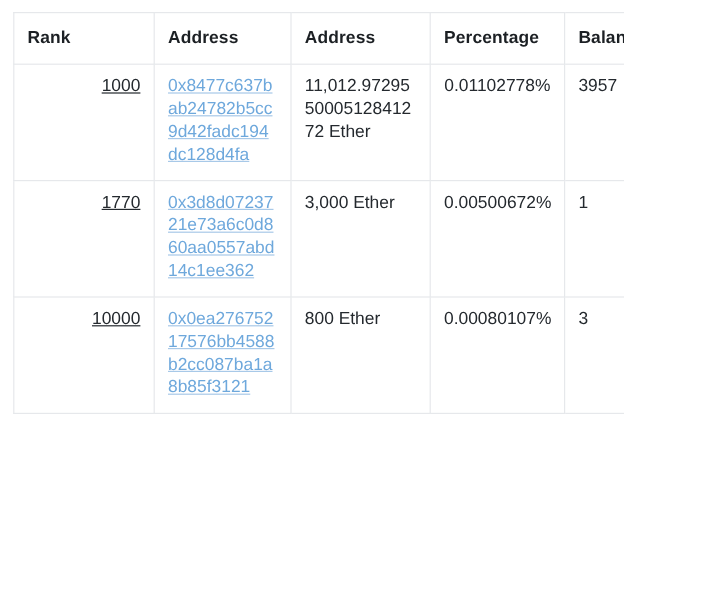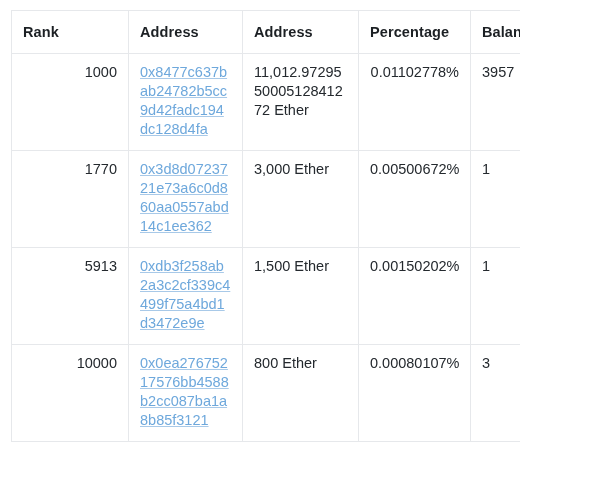--- a/index.html
+++ b/index.html
@@ -59,24 +59,24 @@
   }
 
   
   .col-rank       { width: 117px; }
   .col-address    { width: 114px; }
   .col-balance    { width: 116px; }
   .col-percentage { width: 112px; }
   .col-txcount    { width: 117px; }
 
   
-  td.rank      { text-align: right; white-space: nowrap; }
+  td.rank      { text-align: right; white-space: nowrap; text-decoration: underline; }
   td.address   { text-align: left; }
   td.balance   { text-align: left; margin-left: 40px; }
-  td.pct       { text-align: right; white-space: nowrap; }
+  td.pct       { text-align: center; white-space: nowrap; }
   td.txcount   { text-align: left; white-space: nowrap; }
   td.txcount.pct-shift { text-align: right; }
 
   .row-tall td { height: 78px; }
 
   a.addr-link {
     color: #6ea8dc;
     text-decoration: underline;
     text-decoration-color: #a8c9e8;
     word-break: break-all;
@@ -119,27 +119,20 @@
 
         <tr class="row-tall">
           <td class="rank">1770</td>
           <td class="address"><a class="addr-link">0x3d8d0723721e73a6c0d860aa0557abd14c1ee362</a></td>
           <td class="balance">3,000 Ether</td>
           <td class="pct">0.00500672%</td>
           <td class="txcount">1</td>
         </tr>
 
 
-        <tr class="row-tall">
-          <td class="rank">5913</td>
-          <td class="address"><a class="addr-link">0xdb3f258ab2a3c2cf339c4499f75a4bd1d3472e9e</a></td>
-          <td class="balance">1,500 Ether</td>
-          <td class="pct">0.00150202%</td>
-          <td class="txcount">1</td>
-        </tr>
 
         <tr class="row-tall">
           <td class="rank">10000</td>
           <td class="address"><a class="addr-link">0x0ea27675217576bb4588b2cc087ba1a8b85f3121</a></td>
           <td class="balance">800 Ether</td>
           <td class="pct">0.00080107%</td>
           <td class="txcount">3</td>
         </tr>
 
       </tbody>

